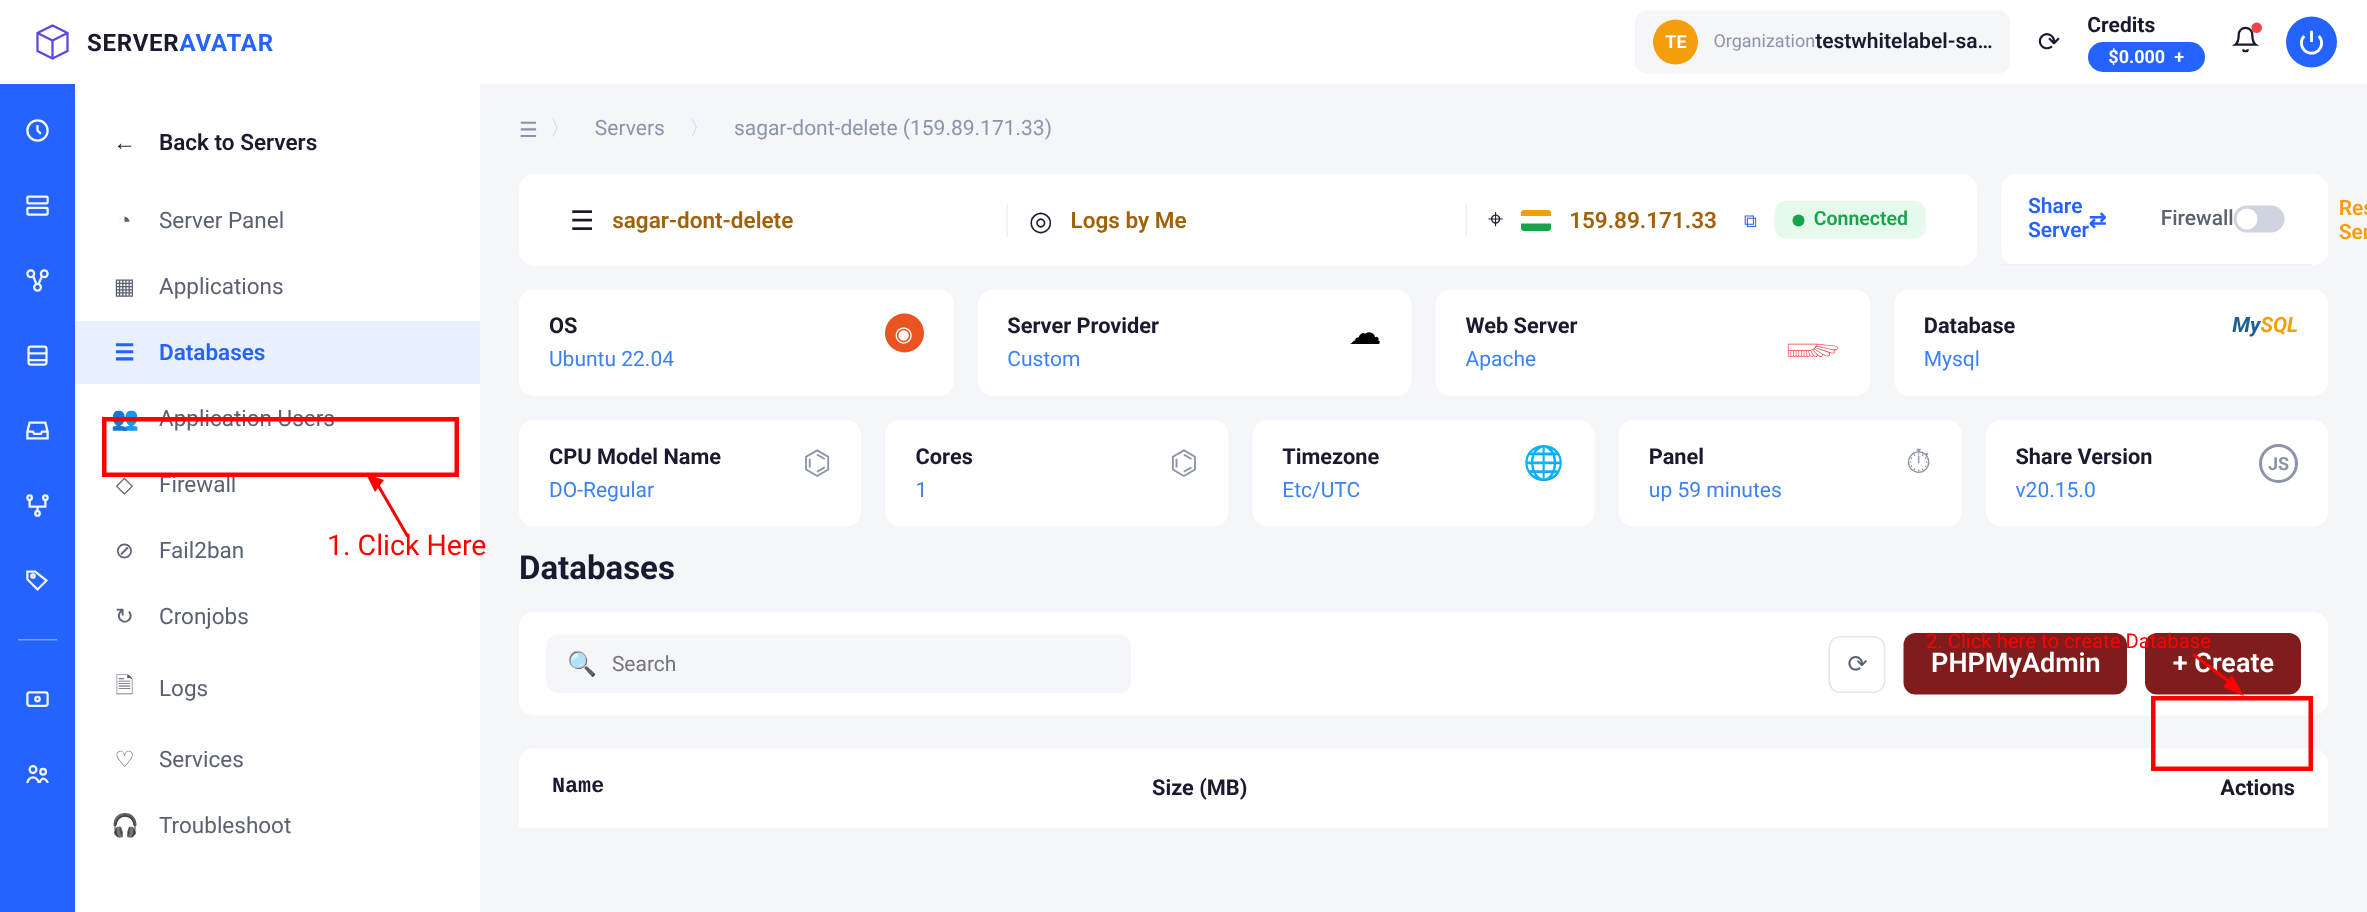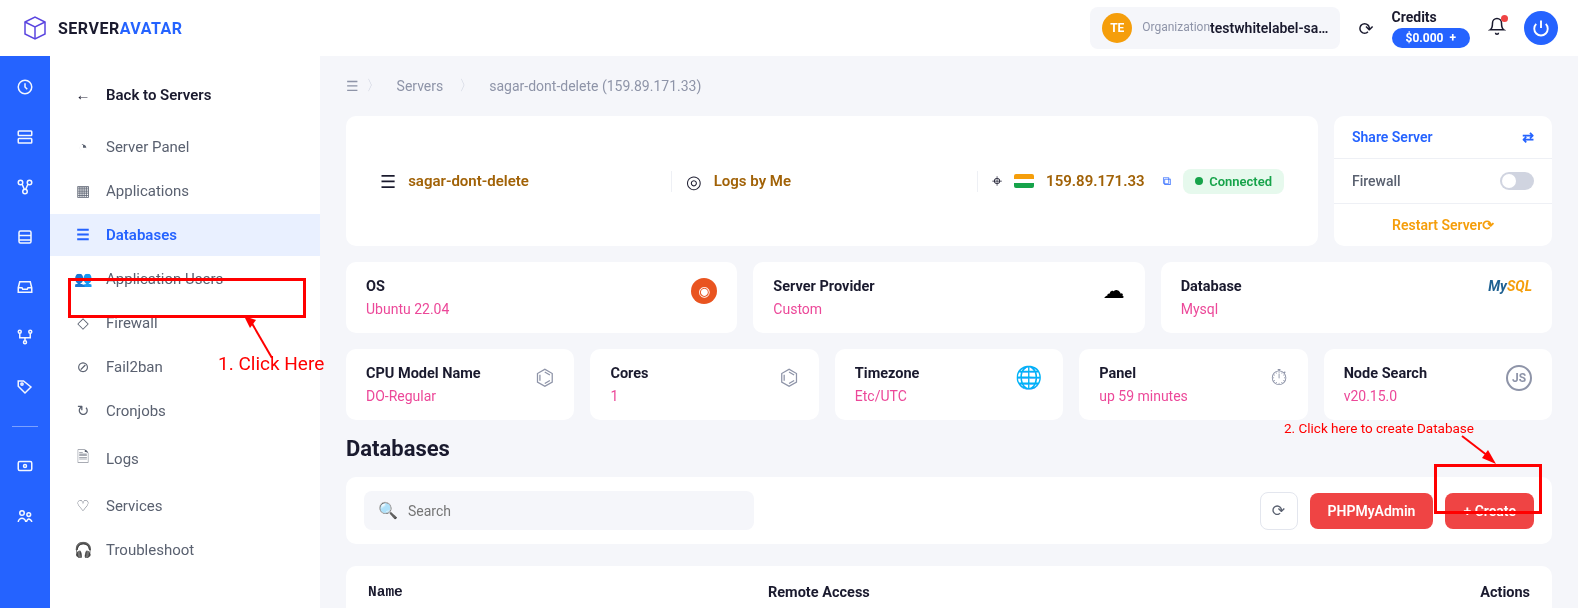--- a/index.html
+++ b/index.html
@@ -39,45 +39,45 @@
 .card { background:#fff; border-radius:10px; padding:18px 20px; }
 .server-head-card { flex:1; display:flex; align-items:center; }
 .server-head-card .grp { flex:1; display:flex; align-items:center; gap:12px; border-right:1px solid #eef0f5; padding:0 14px; }
 .server-head-card .grp:last-of-type { border-right:none; }
 .server-head-card .ic { font-size:18px; color:#1a1a2e; }
 .server-head-card .txt { font-size:15px; font-weight:600; color:#a16207; }
 .flag { width:20px; height:14px; display:inline-flex; flex-direction:column; border-radius:2px; overflow:hidden; }
 .flag div { flex:1; }
 .connected-badge { margin-left:auto; background:#e6f9ed; color:#16a34a; padding:5px 12px; border-radius:8px; font-size:13px; font-weight:600; display:flex; align-items:center; gap:6px; }
 .connected-badge::before { content:''; width:8px; height:8px; background:#16a34a; border-radius:50%; }
-.actions-card { width:218px; padding:0; display:flex; flex-direction:column; }
+.actions-card { width:218px; padding:0; display:flex; flex-direction:row; }
 .actions-card .arow { padding:13px 18px; display:flex; align-items:center; justify-content:space-between; font-size:14px; font-weight:600; cursor:pointer; border-bottom:1px solid #eef0f5; }
 .actions-card .arow:last-child { border-bottom:none;justify-content:center; }
 .actions-card .share { color:#2563ff; }
 .actions-card .restart { color:#f59e0b; }
 .toggle { width:34px; height:18px; background:#d0d4e0; border-radius:10px; position:relative; }
 .toggle::after { content:''; position:absolute; left:2px; top:2px; width:14px; height:14px; background:#fff; border-radius:50%; }
 .row2 { display:flex; gap:16px; margin-bottom:16px; }
 .info-card { flex:1; background:#fff; border-radius:10px; padding:16px 20px; display:flex; justify-content:space-between; align-items:flex-start; }
 .info-card .labels .t { font-size:14.5px; font-weight:700; color:#1a1a2e; margin-bottom:6px; }
-.info-card .labels .v { font-size:14px; color:#ec4899; }
+.info-card .labels .v { font-size:14px; color:#3b82f6; }
 .info-card .ic { font-size:22px; color:#8e94a8; }
 .ubuntu-circle { width:26px; height:26px; border-radius:50%; background:#e95420; display:flex; align-items:center; justify-content:center; color:#fff; font-size:14px; }
 .apache-feather { color:#ef4444; font-size:22px; }
 .mysql-logo { color:#f59e0b; font-weight:700; font-size:14px; font-style:italic; }
 .mysql-logo .my { color:#1e6091; }
 .cloud-ic { font-size:22px; }
 .node-circle { width:26px; height:26px; border-radius:50%; border:2px solid #8e94a8; display:flex; align-items:center; justify-content:center; font-size:12px; font-weight:700; color:#8e94a8; }
 .section-title { font-size:22px; font-weight:700; color:#1a1a2e; margin-bottom:16px; }
 .toolbar { background:#fff; border-radius:10px; padding:14px 18px; display:flex; align-items:center; gap:12px; margin-bottom:22px; }
 .search-wrap { flex:0 0 390px; background:#f5f6fa; border-radius:8px; display:flex; align-items:center; padding:10px 14px; gap:10px; }
 .search-wrap input { border:none; background:transparent; outline:none; font-size:14px; flex:1; color:#5a6170; }
 .spacer { flex:1; }
 .icon-btn { width:38px; height:38px; border:1px solid #e3e6ee; border-radius:8px; display:flex; align-items:center; justify-content:center; color:#5a6170; cursor:pointer; }
-.btn-primary { background:#ef4444; color:#fff; border-radius:8px; padding:10px 18px; font-size:14px; font-weight:600; cursor:pointer; border:none; }
+.btn-primary { background:#7f1d1d; color:#fff; border-radius:8px; padding:10px 18px; font-size:18px; font-weight:600; cursor:pointer; border:none; }
 .table-head { background:#fff; border-radius:10px 10px 0 0; padding:18px 22px; display:flex; font-size:14.5px; font-weight:700; color:#1a1a2e; }
 .th-name { flex:0 0 400px;font-family:Liberation Mono, monospace; }
 .th-size { flex:0 0 300px; }
 .th-remote { flex:0 0 320px; }
 .th-actions { flex:1; text-align:right; }
 
 .anno-box1 { position:absolute; left:68px; top:278px; width:238px; height:40px; border:3px solid #ff0000; pointer-events:none; }
 .anno-text1 { position:absolute; left:218px; top:352px; color:#ff0000; font-size:19px; }
 .anno-arrow1 { position:absolute; left:244px; top:316px; width:30px; height:42px; }
 .anno-box2 { position:absolute; left:1434px; top:464px; width:108px; height:50px; border:3px solid #ff0000; pointer-events:none; }
@@ -299,20 +299,27 @@
       </div>
       <div class="info-card">
         <div class="labels">
             <div class="t">Server Provider</div>
             <div class="v">Custom</div>
           </div>
         <div class="cloud-ic">☁</div>
       </div>
       <div class="info-card">
         <div class="labels">
+            <div class="t">Web Server</div>
+            <div class="v">Apache</div>
+          </div>
+        <div class="apache-feather">𓆃</div>
+      </div>
+      <div class="info-card">
+        <div class="labels">
             <div class="t">Database</div>
             <div class="v">Mysql</div>
           </div>
         <div class="mysql-logo"><span class="my">My</span><span>SQL</span></div>
       </div>
     </div>
 
     <div class="row2">
       <div class="info-card">
         <div class="labels">
@@ -337,21 +344,21 @@
       </div>
       <div class="info-card">
         <div class="labels">
             <div class="t">Panel</div>
             <div class="v">up 59 minutes</div>
           </div>
         <div class="ic">⏱</div>
       </div>
       <div class="info-card">
         <div class="labels">
-            <div class="t">Node Search</div>
+            <div class="t">Share Version</div>
             <div class="v">v20.15.0</div>
           </div>
         <div class="node-circle">JS</div>
       </div>
     </div>
 
     <div class="section-title">Databases</div>
 
     <div class="toolbar">
       <div class="search-wrap">
@@ -359,21 +366,21 @@
         <input placeholder="Search" style="">
       </div>
       <div class="spacer"></div>
       <div class="icon-btn">⟳</div>
       <button class="btn-primary">PHPMyAdmin</button>
       <button class="btn-primary"><span>+ </span><span>Create</span></button>
     </div>
 
     <div class="table-head">
       <div class="th-name">Name</div>
-      <div class="th-remote">Remote Access</div>
+      <div class="th-size">Size (MB)</div>
       <div class="th-actions">Actions</div>
     </div>
   </div>
 </div>
 
 <div class="anno-box1"></div>
 <svg class="anno-arrow1" viewBox="0 0 30 42">
     <line x1="28" y1="42" x2="6" y2="4" stroke="#ff0000" stroke-width="2"></line>
     <polygon points="0,0 12,4 6,12" fill="#ff0000"></polygon>
   </svg>

